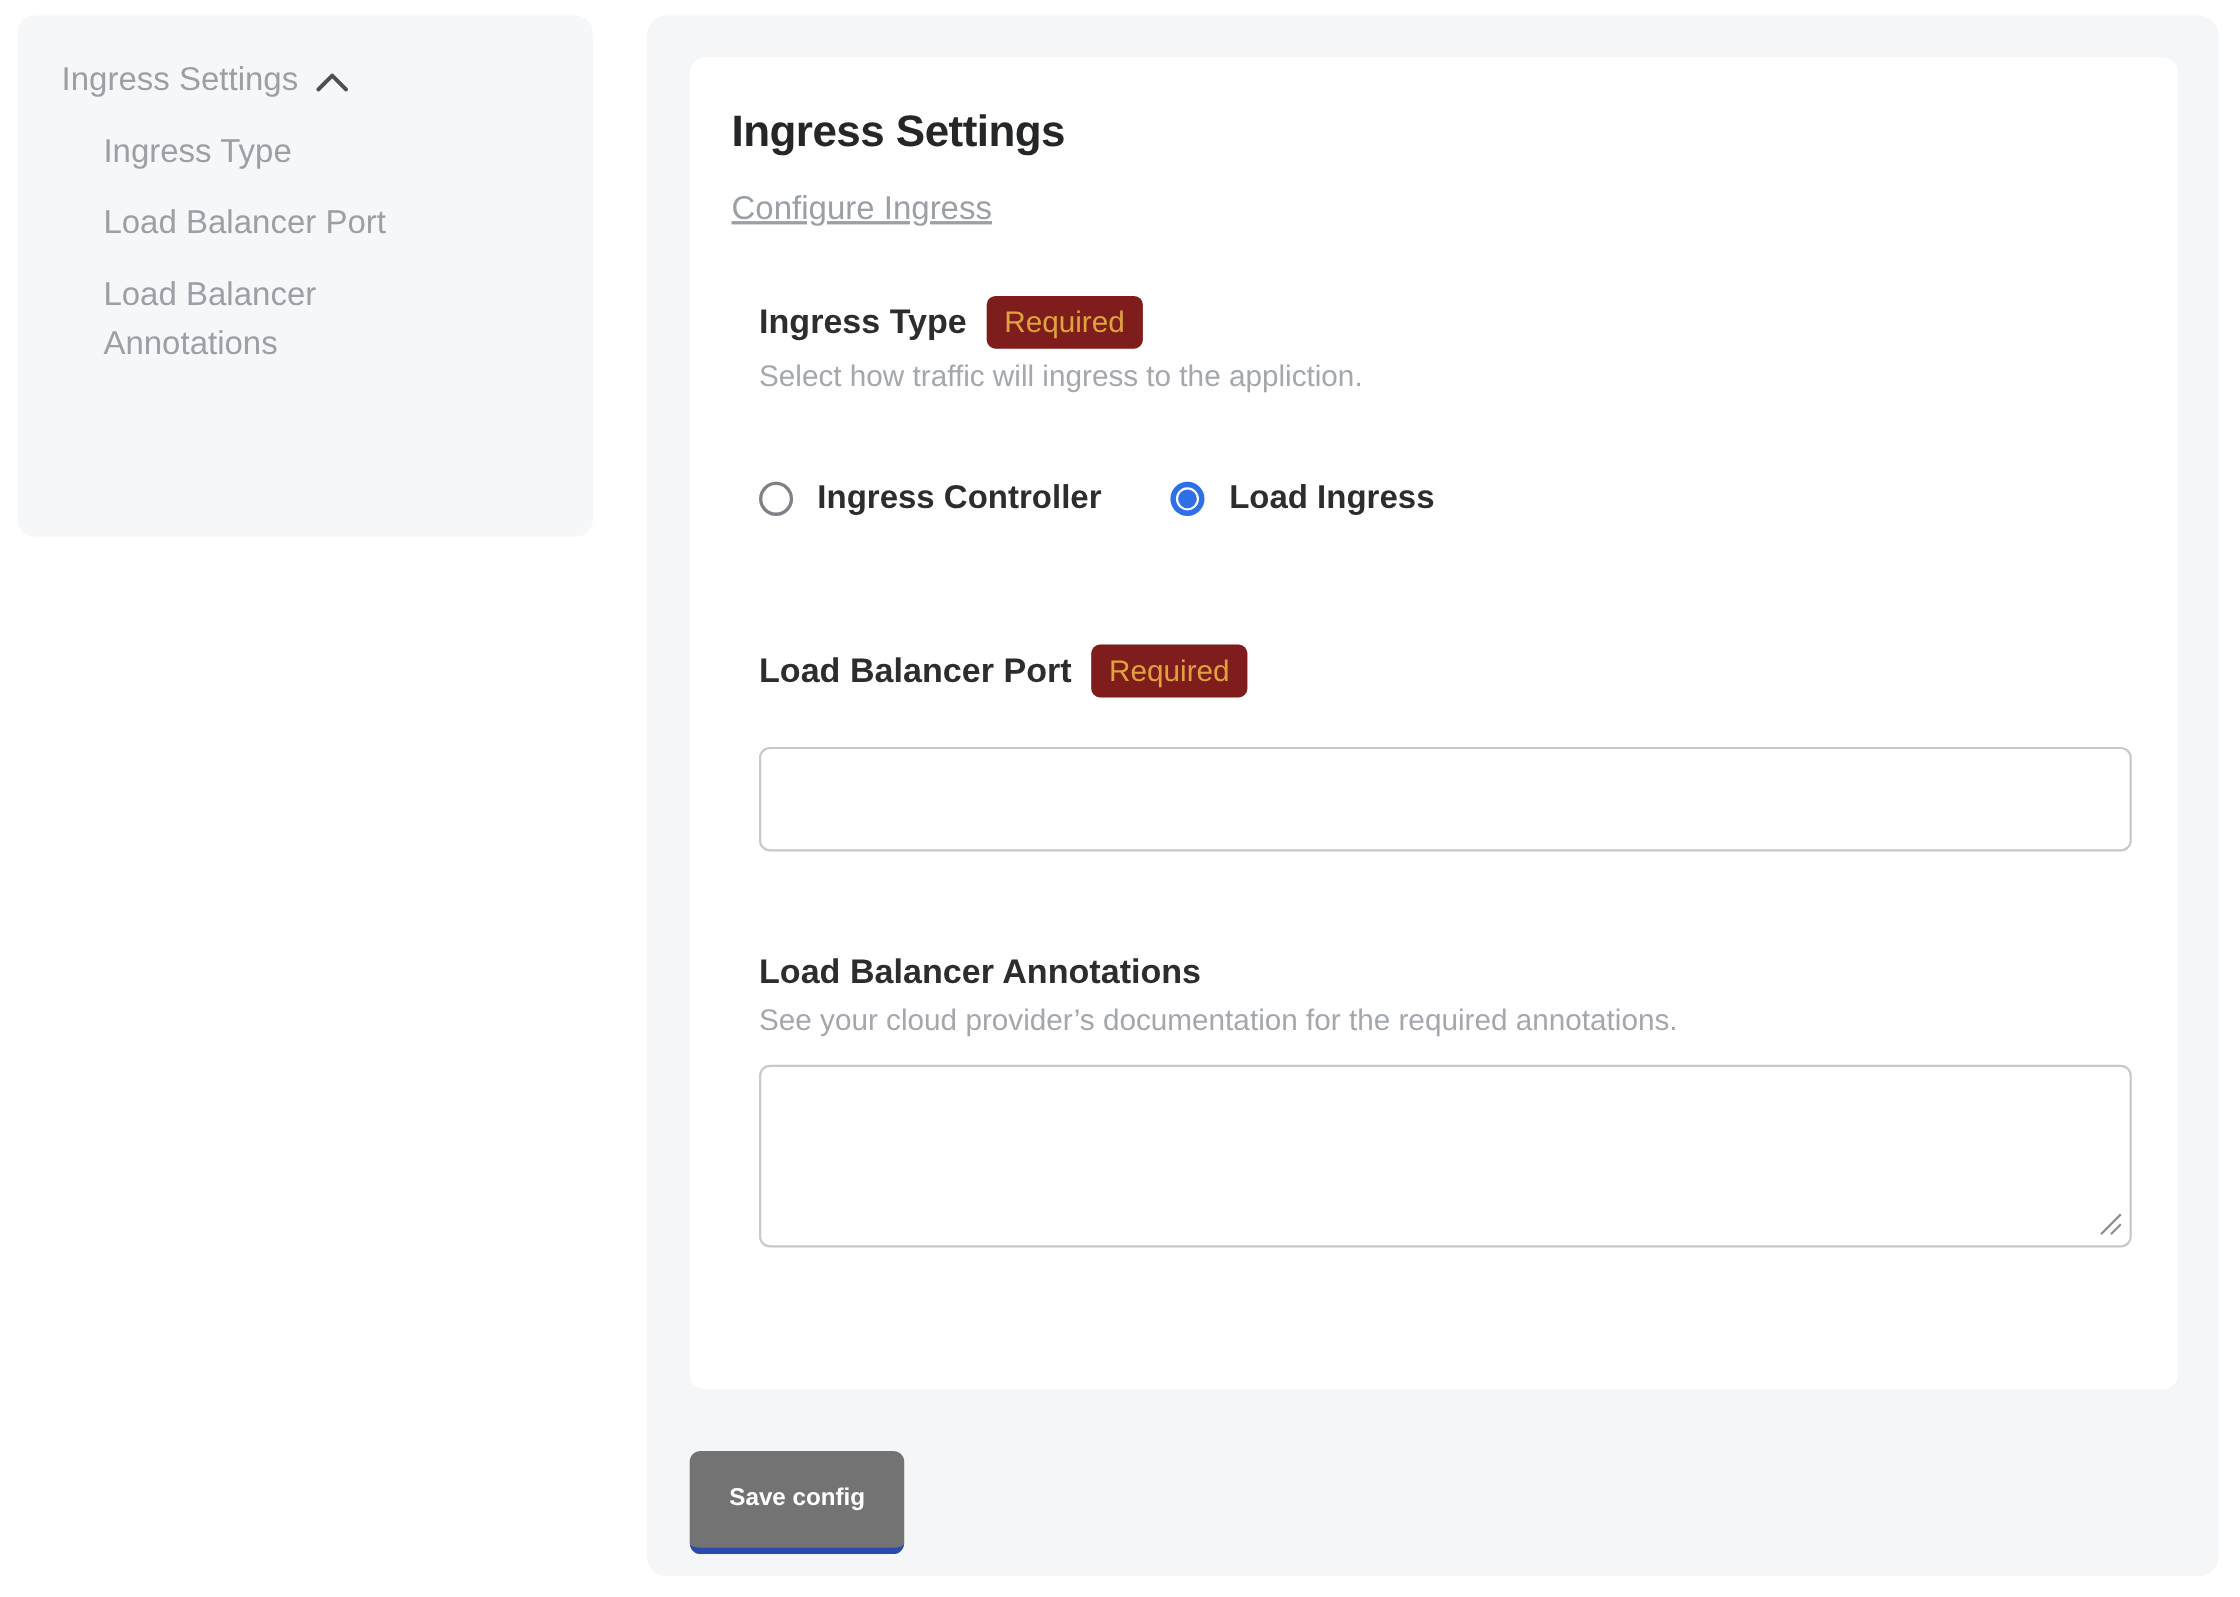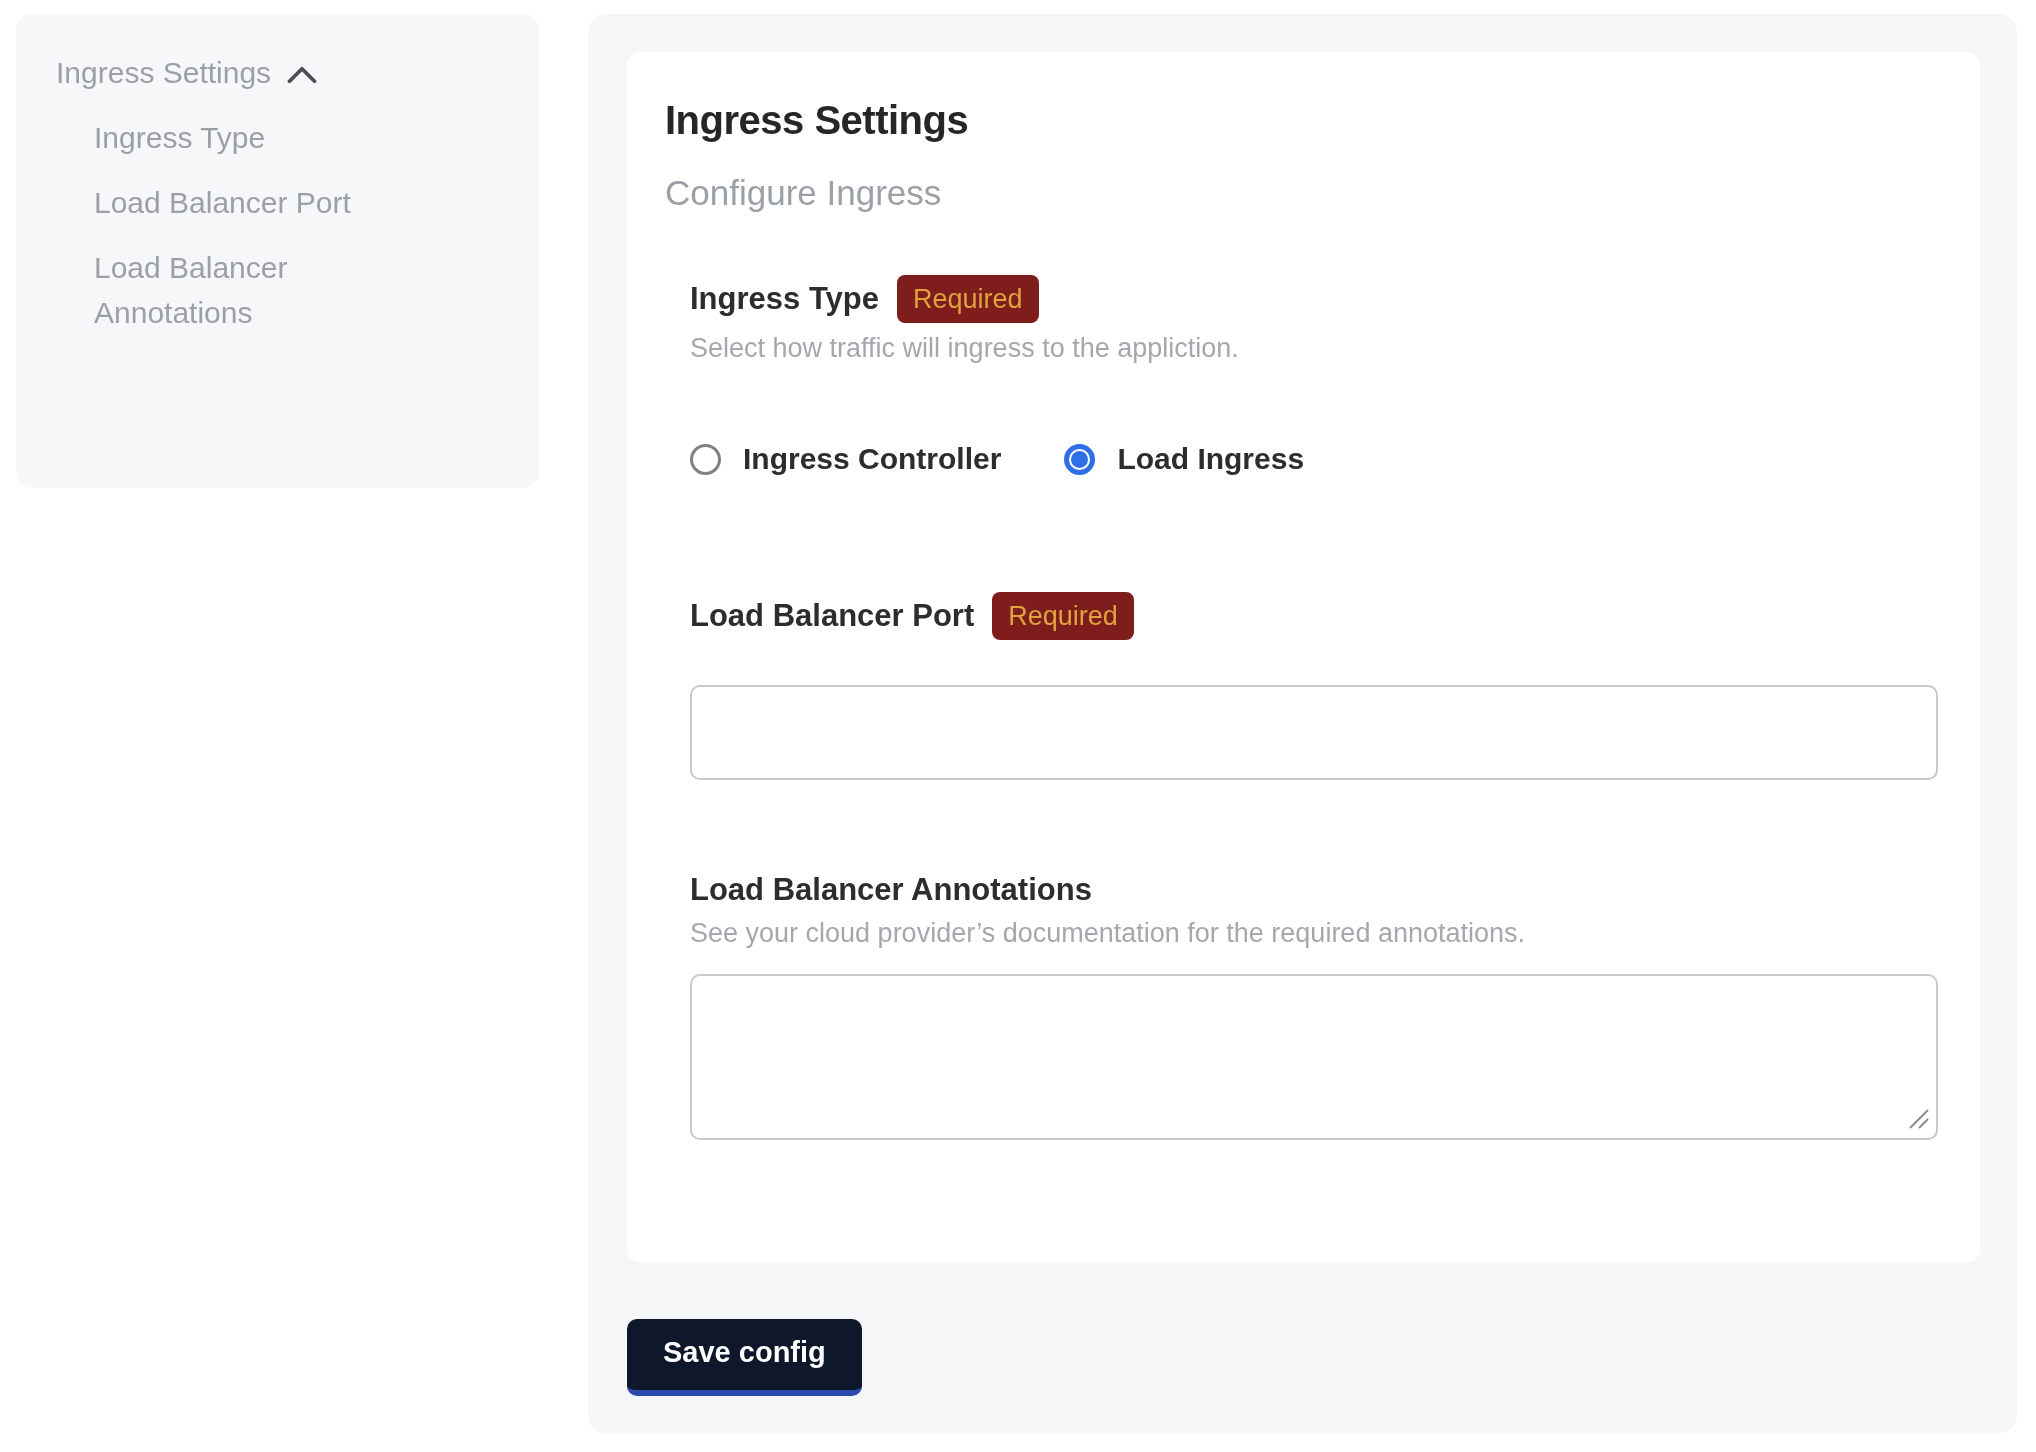--- a/index.html
+++ b/index.html
@@ -55,22 +55,23 @@
     padding: 46px 32px 0 38px;
   }
   .card-title {
     margin: 0;
     font-size: 40px; font-weight: 700;
     letter-spacing: -0.5px;
     color: #242628;
   }
   .card-subtitle {
     margin: 30px 0 0 0;
-    font-size: 35px;
+    font-size: 30px;
     color: #9aa0a6;
+    text-decoration: underline;
   }
   .section { margin-left: 25px; }
   .section-ingress-type { margin-top: 62px; }
   .section-lb-port { margin-top: 116px; }
   .section-lb-annotations { margin-top: 92px; }
   .section-head { display: flex; align-items: center; gap: 18px; }
   .section-title {
     font-size: 31px; font-weight: 700;
     color: #2b2d2f;
   }
@@ -155,28 +156,28 @@
     position: absolute;
     right: 7px; bottom: 9px;
     width: 24px; height: 24px;
     cursor: nwse-resize;
   }
 
   
   .save-btn {
     display: inline-block;
     margin-top: 56px;
-    height: 77px;
+    height: 94px;
     padding: 0 36px 5px 36px;
-    background: #0f172a;
+    background: #737373;
     border: none;
     border-bottom: 6px solid #2c49ae;
     border-radius: 10px;
     color: #ffffff;
-    font-size: 29px; font-weight: 700;
+    font-size: 22px; font-weight: 700;
     font-family: "Liberation Sans", "DejaVu Sans", sans-serif;
     cursor: pointer;
   }
 </style>
 </head>
 <body>
 
 <nav class="sidebar">
   <div class="sidebar-title">
     <span>Ingress Settings</span>

